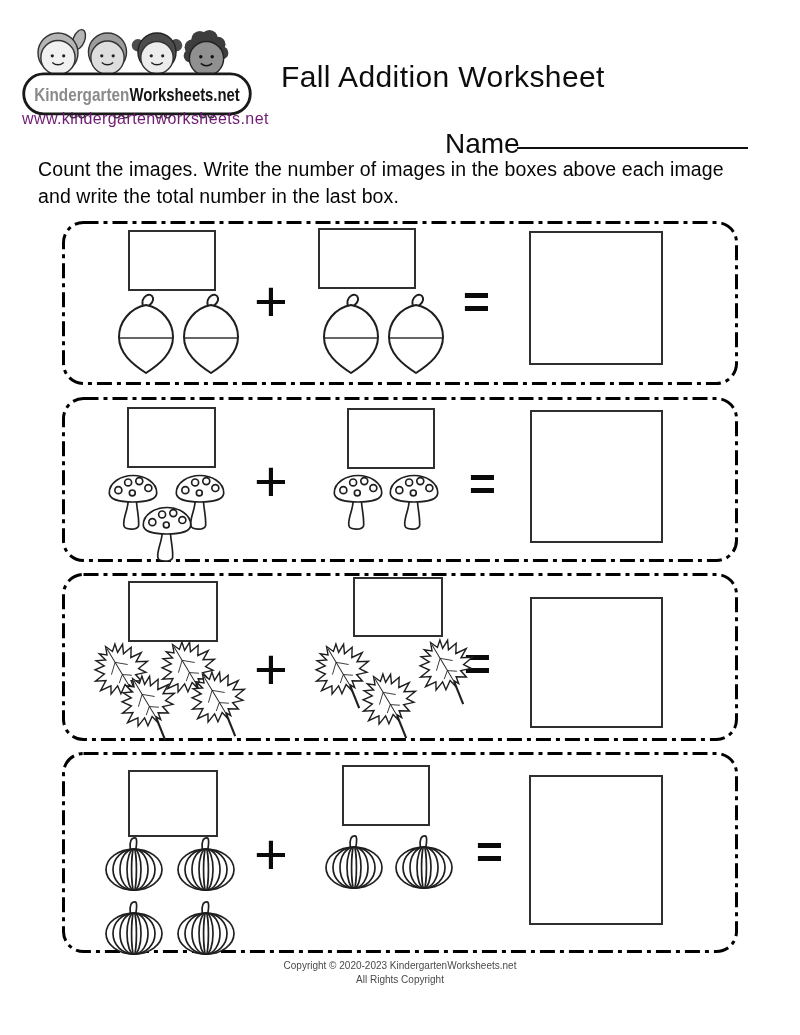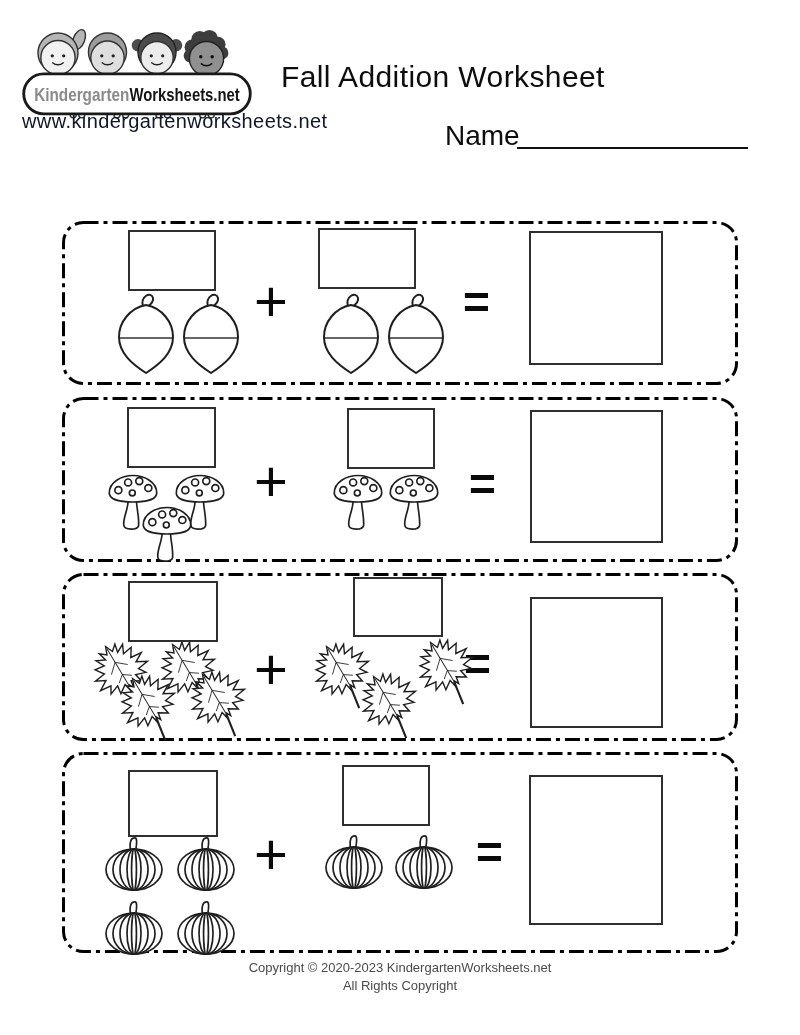--- a/index.html
+++ b/index.html
@@ -1,39 +1,39 @@
 <!DOCTYPE html>
 <html><head>
 <meta charset="utf-8">
 <style>
   html,body{margin:0;padding:0;background:#fff;}
   .page{position:relative;width:800px;height:1035px;background:#fff;overflow:hidden;
         font-family:"Liberation Sans",sans-serif;color:#111;}
 
   .logo{position:absolute;left:18px;top:12px;width:238px;height:118px;}
-  .site-url{position:absolute;left:22px;top:110px;font-size:20px;color:#0f172a;letter-spacing:.4px;}
+  .site-url{position:absolute;left:22px;top:110px;font-size:16px;color:#701a75;letter-spacing:.4px;}
 
   .title{position:absolute;left:281px;top:60px;margin:0;font-size:30px;font-weight:400;letter-spacing:.4px;color:#0d0d0d;}
 
-  .name-label{position:absolute;left:445px;top:120px;font-size:28px;color:#0d0d0d;}
+  .name-label{position:absolute;left:445px;top:128px;font-size:28px;color:#0d0d0d;}
   .name-line{position:absolute;left:517px;top:147px;width:231px;height:2px;background:#111;}
 
   .instructions{position:absolute;left:38px;top:156px;margin:0;width:745px;
                 font-size:19.5px;line-height:1.4;letter-spacing:.1px;color:#050505;}
 
   .row{position:absolute;left:62px;width:676px;}
   .row-border{position:absolute;left:0;top:0;overflow:visible;}
   .sbox{position:absolute;background:#fff;border:2px solid #2f2f2f;box-sizing:border-box;}
   .op{position:absolute;line-height:1;color:#0a0a0a;}
   .op.plus{font-size:58px;font-weight:400;}
   .op.eq{font-size:46px;font-weight:700;}
   .item{position:absolute;overflow:visible;}
 
   .footer{position:absolute;left:0;top:959px;width:800px;text-align:center;
-          font-size:13px;color:#4a4a4a;line-height:1.35;}
+          font-size:10px;color:#4a4a4a;line-height:1.35;}
   .defs-holder{position:absolute;width:0;height:0;overflow:hidden;}
 </style>
 </head>
 <body>
 
 <div class="page">
 
   <svg class="defs-holder" aria-hidden="true">
     <defs>
       <g id="shape-acorn" fill="none" stroke="#1f1f1f" stroke-width="2">
@@ -128,20 +128,21 @@
     </text>
   </svg>
 
   <div class="site-url">www.kindergartenworksheets.net</div>
 
   <h1 class="title">Fall Addition Worksheet</h1>
 
   <span class="name-label">Name</span>
   <span class="name-line"></span>
 
+  <p class="instructions"><span>Count the images. Write the number of images in the boxes above each image</span><br><span>and write the total number in the last box.</span></p>
 
   <div id="rows">
       <div class="row" style="top: 221px; height: 164px;">
         <svg class="row-border" width="676" height="164">
           <rect x="1.5" y="1.5" width="673" height="161" rx="20" fill="none" stroke="#000000" stroke-width="3" stroke-dasharray="15 5 4 5"></rect>
         </svg>
         <div class="sbox" style="left: 66px; top: 9px; width: 88px; height: 61px;"></div>
         <div class="sbox" style="left: 256px; top: 7px; width: 98px; height: 61px;"></div>
         <div class="sbox" style="left: 467px; top: 10px; width: 134px; height: 134px;"></div>
         <span class="op plus" style="left: 192px; top: 51px;">+</span>

